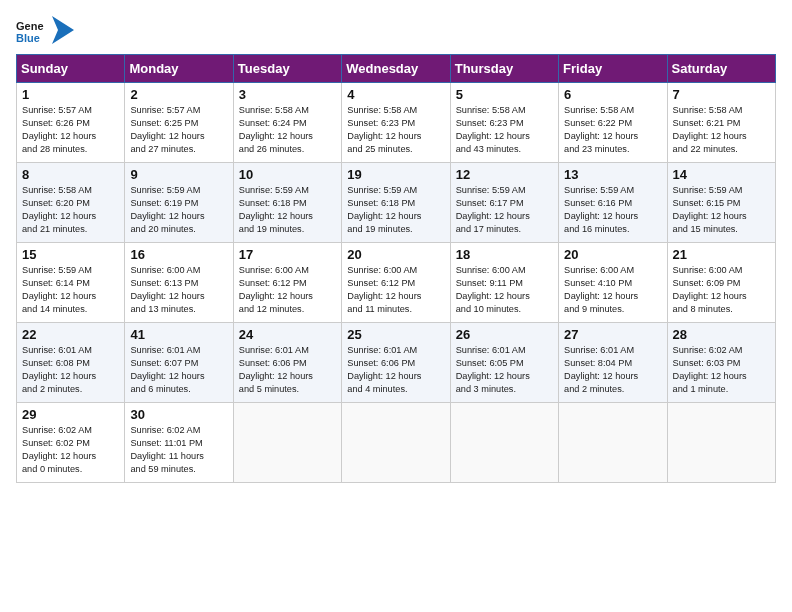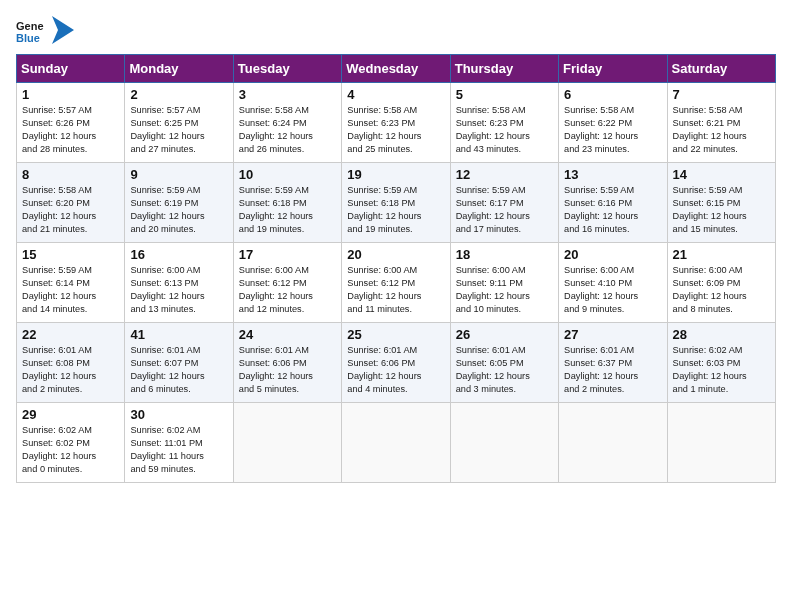--- a/index.html
+++ b/index.html
@@ -304,21 +304,21 @@
         <td>
           <span class="day-num">26</span>
           <div class="cell-text">Sunrise: 6:01 AM</div>
           <div class="cell-text">Sunset: 6:05 PM</div>
           <div class="cell-text">Daylight: 12 hours</div>
           <div class="cell-text">and 3 minutes.</div>
         </td>
         <td>
           <span class="day-num">27</span>
           <div class="cell-text">Sunrise: 6:01 AM</div>
-          <div class="cell-text">Sunset: 6:37 PM</div>
+          <div class="cell-text">Sunset: 8:04 PM</div>
           <div class="cell-text">Daylight: 12 hours</div>
           <div class="cell-text">and 2 minutes.</div>
         </td>
         <td>
           <span class="day-num">28</span>
           <div class="cell-text">Sunrise: 6:02 AM</div>
           <div class="cell-text">Sunset: 6:03 PM</div>
           <div class="cell-text">Daylight: 12 hours</div>
           <div class="cell-text">and 1 minute.</div>
         </td>

